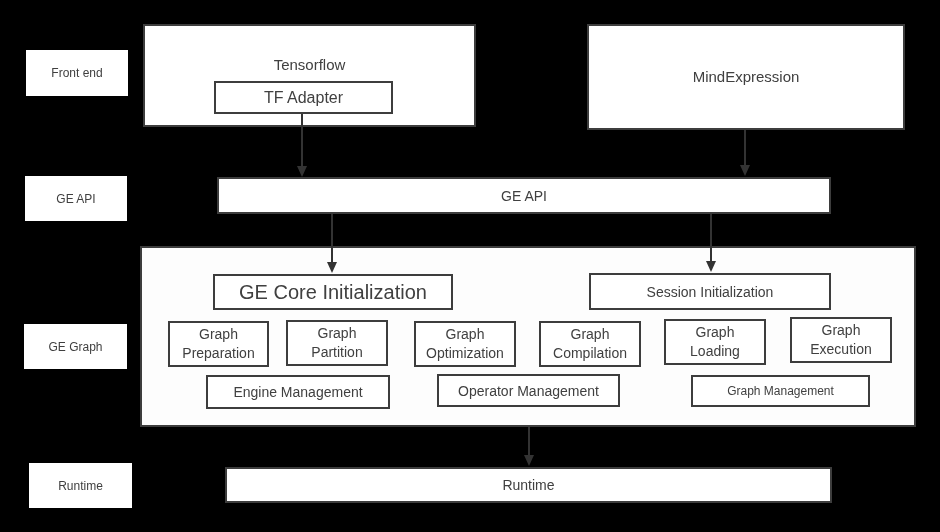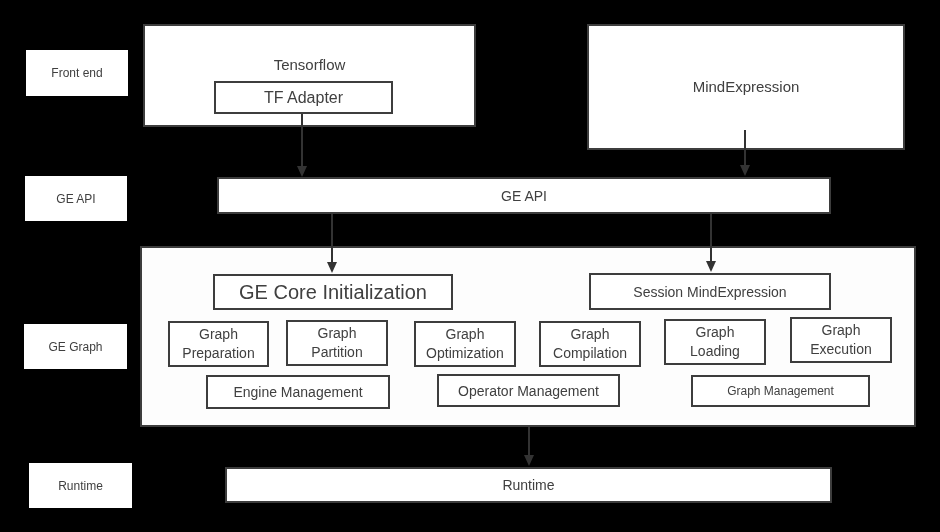--- a/index.html
+++ b/index.html
@@ -72,21 +72,21 @@
   
   .tensorflow-box { left: 143px; top: 24px; width: 333px; height: 103px; display: block; }
   .tensorflow-title {
     position: absolute;
     left: 0; right: 0; top: 29px;
     height: 20px; line-height: 20px;
     text-align: center;
     font-size: 15px;
   }
   .tf-adapter-box { left: 214px; top: 81px; width: 179px; height: 33px; font-size: 16px; }
-  .mindexpression-box { left: 587px; top: 24px; width: 318px; height: 126px; }
+  .mindexpression-box { left: 587px; top: 24px; width: 318px; height: 106px; }
 
   
   .ge-api-bar { left: 217px; top: 177px; width: 614px; height: 37px; font-size: 14px; }
 
   
   .ge-core-container { left: 140px; top: 246px; width: 776px; height: 181px; }
   .ge-core-init-box  { left: 213px; top: 274px; width: 240px; height: 36px; font-size: 20px; }
   .session-init-box  { left: 589px; top: 273px; width: 242px; height: 37px; font-size: 14px; }
 
   .b-prep { left: 168px; top: 321px; width: 101px; height: 46px; }
@@ -146,21 +146,21 @@
   <div class="box ge-api-bar">
     <span>GE API</span>
   </div>
 
   <div class="container-box ge-core-container"></div>
 
   <div class="box ge-core-init-box">
     <span>GE Core Initialization</span>
   </div>
   <div class="box session-init-box">
-    <span>Session MindExpression</span>
+    <span>Session Initialization</span>
   </div>
 
   <div class="box stage-box b-prep">
     <span class="l">Graph</span>
     <span class="l">Preparation</span>
   </div>
   <div class="box stage-box b-part">
     <span class="l">Graph</span>
     <span class="l">Partition</span>
   </div>

